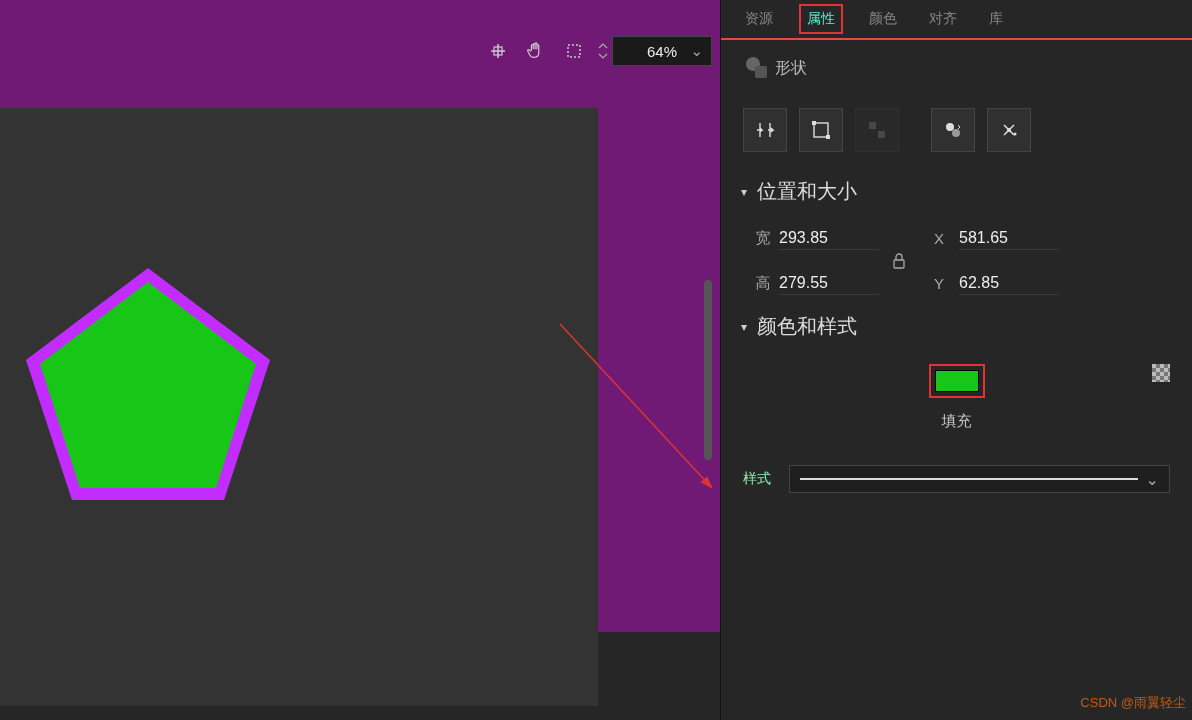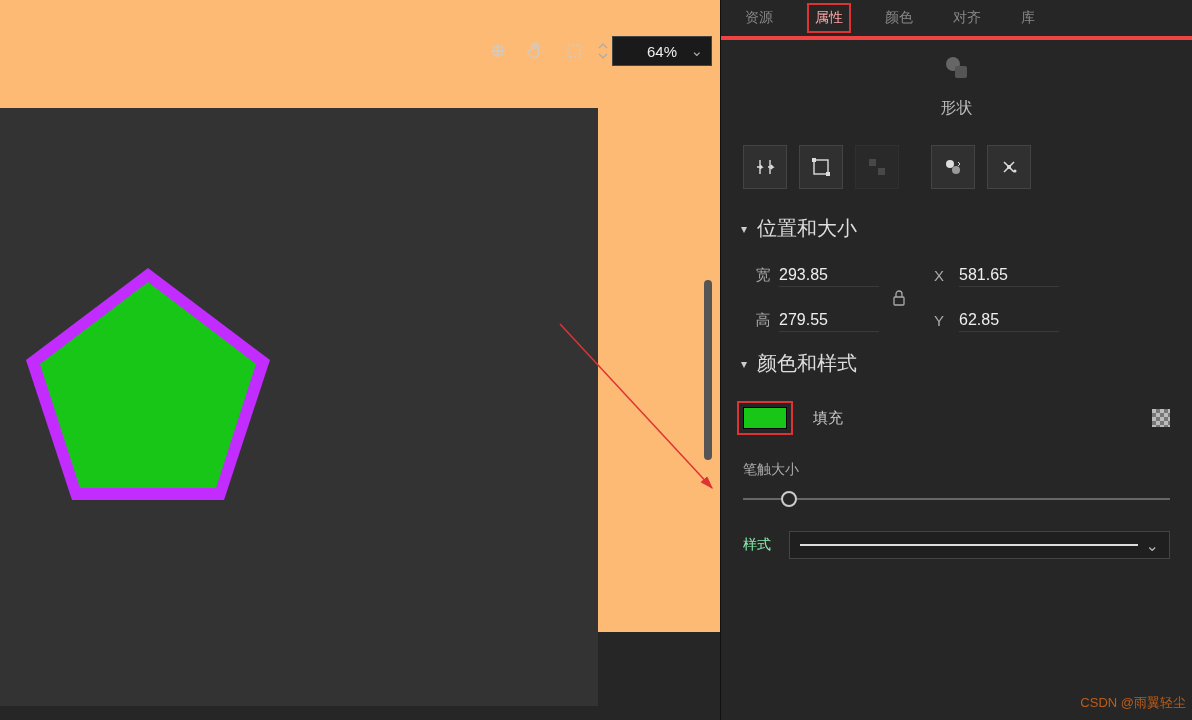--- a/index.html
+++ b/index.html
@@ -1,65 +1,65 @@
 <!DOCTYPE html>
 <html><head>
 <meta charset="utf-8">
 <style>
   * { margin: 0; padding: 0; box-sizing: border-box; font-family: "Microsoft YaHei", sans-serif; }
   body { background: #262626; color: #ccc; width: 1192px; height: 720px; overflow: hidden; position: relative; }
   .root { display: flex; width: 100%; height: 100%; }
 
   
-  .canvas-side { position: relative; width: 720px; height: 632px; background: #fdba74; }
+  .canvas-side { position: relative; width: 720px; height: 632px; background: #701a75; }
   .canvas-toolbar { position: absolute; top: 36px; right: 8px; display: flex; align-items: center; gap: 10px; }
   .tb-ico { width: 28px; height: 28px; display: flex; align-items: center; justify-content: center; color: #ccc; }
   .zoom-wrap { display:flex; align-items:center; }
   .zoom-stepper { display:flex; flex-direction:column; gap:2px; margin-right:4px; }
   .zoom-stepper div { width:10px; height:8px; display:flex; align-items:center; justify-content:center; }
   .zoom-box { background: #1a1a1a; border: 1px solid #444; height: 30px; width: 100px; display: flex; align-items: center; justify-content: center; color:#eee; font-size:15px; position:relative; }
   .zoom-box .caret { position:absolute; right:8px; color:#aaa; }
   .stage { position: absolute; left: 0; top: 108px; width: 598px; height: 598px; background: #333; }
   .pentagon { position:absolute; left:22px; top:156px; width:252px; height:240px; }
 
   .canvas-scrollbar { position:absolute; right:8px; top:280px; width:8px; height:180px; background:#555; border-radius:4px; }
 
   
   .annotation-arrow { position:absolute; pointer-events:none; }
 
   
   .props-side { width: 472px; height: 720px; background: #262626; border-left: 1px solid #111; position: relative; }
 
-  .top-tabs { display:flex; align-items:center; height:40px; padding-left:18px; gap:28px; border-bottom:4px solid #ef4444; }
+  .top-tabs { display:flex; align-items:center; height:40px; padding-left:18px; gap:20px; border-bottom:2px solid #ef4444; }
   .top-tab { color:#888; font-size:14px; padding:4px 6px; cursor:pointer; }
-  .top-tab.active { color:#fca5a5;font-family:Liberation Serif, serif; }
+  .top-tab.active { color:#5eead4;font-family:Liberation Serif, serif; }
   .top-tab.highlight { border:2px solid #d33; }
 
   .sub-tabs { display:flex; align-items:center; justify-content:center; gap:30px; padding:18px 0 10px; }
   .sub-tab { color:#888; font-size:17px; padding:8px 18px; cursor:pointer; border-radius:4px; }
   .sub-tab.active { background:#444; color:#fff; }
-  .shape-row { display:flex; align-items:center; gap:16px; padding:14px 22px 22px;flex-direction:column; }
+  .shape-row { display:flex; align-items:center; gap:4px; padding:14px 22px 22px; }
   .shape-icon { width:28px; height:28px; color:#777; }
   .shape-label { color:#bbb; font-size:16px; }
 
   .tool-icons { display:flex; gap:12px; padding:4px 22px 18px; }
   .tool-btn { width:44px; height:44px; background:#303030; border:1px solid #444; display:flex; align-items:center; justify-content:center; color:#ddd; cursor:pointer; }
   .tool-btn.off { opacity:.35; }
 
   .sec-header { display:flex; align-items:center; gap:10px; padding:8px 20px; cursor:pointer; }
   .sec-header .chev { color:#ccc; font-size:12px; }
   .sec-header .ttl { color:#ddd; font-size:20px; }
 
   .pos-grid { display:grid; grid-template-columns: 32px 100px 40px 40px 100px; row-gap:22px; align-items:center; padding:14px 26px 10px; }
   .pos-grid .lbl { color:#aaa; font-size:15px; text-align:center; }
   .pos-grid .val { color:#eee; font-size:16px; border-bottom:1px solid #3a3a3a; padding:2px 0; }
   .lock-cell { grid-row: 1 / span 2; grid-column: 3; display:flex; align-items:center; justify-content:center; color:#888; font-size:16px; }
 
   .color-rows { padding:10px 16px; }
-  .color-row { display:flex; align-items:center; gap:20px; padding:6px 0; position:relative; }
+  .color-row { display:flex; align-items:center; gap:14px; padding:6px 0; position:relative;flex-direction:column; }
   .swatch-box { border:2px solid #d33; padding:4px; }
   .swatch { width:44px; height:22px; border:1px solid #000; }
   .swatch.fill { background:#17c617; }
   .swatch.stroke { background:#c22cff; }
   .color-label { color:#ccc; font-size:15px; }
   .check-icon { position:absolute; right:6px; width:18px; height:18px; background: repeating-conic-gradient(#777 0 25%, #bbb 0 50%) 0 0/8px 8px; }
 
   .stroke-size { padding:10px 22px 4px; }
   .stroke-size .lbl { color:#aaa; font-size:14px; margin-bottom:10px; }
   .slider-track { position:relative; height:20px; }
@@ -224,27 +224,20 @@
     <div class="color-rows">
       <div class="color-row">
         <div class="swatch-box">
           <div class="swatch fill"></div>
         </div>
         <div class="color-label">填充</div>
         <div class="check-icon"></div>
       </div>
     </div>
 
-    <div class="stroke-size">
-      <div class="lbl">笔触大小</div>
-      <div class="slider-track">
-        <div class="slider-line"></div>
-        <div class="slider-knob"></div>
-      </div>
-    </div>
 
     <div class="style-row">
       <div class="lbl">样式</div>
       <div class="style-select">
         <div class="line"></div>
         <span class="caret">⌄</span>
       </div>
     </div>
 
     <div class="props-scroll"></div>

